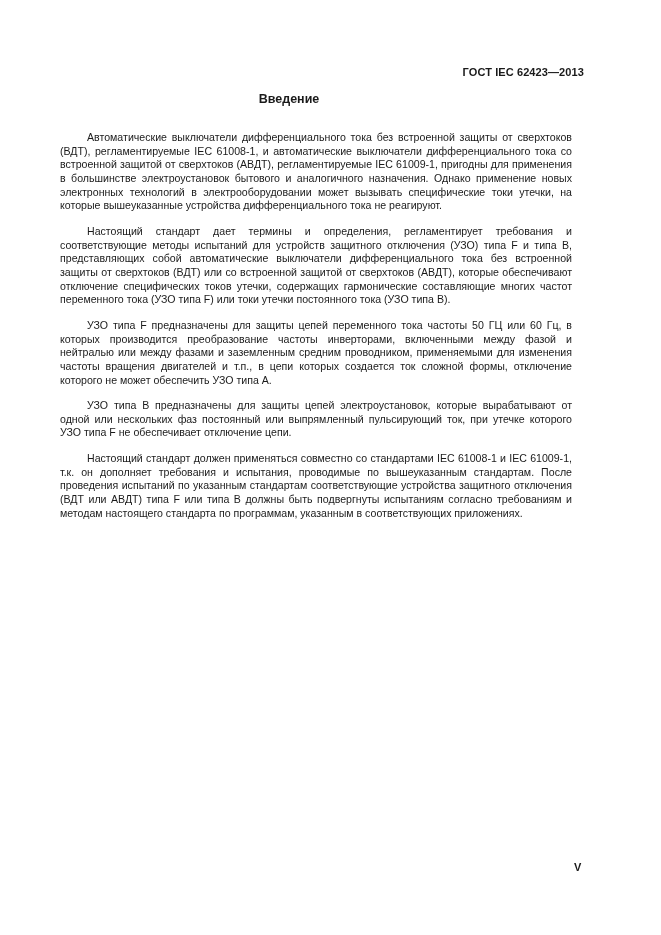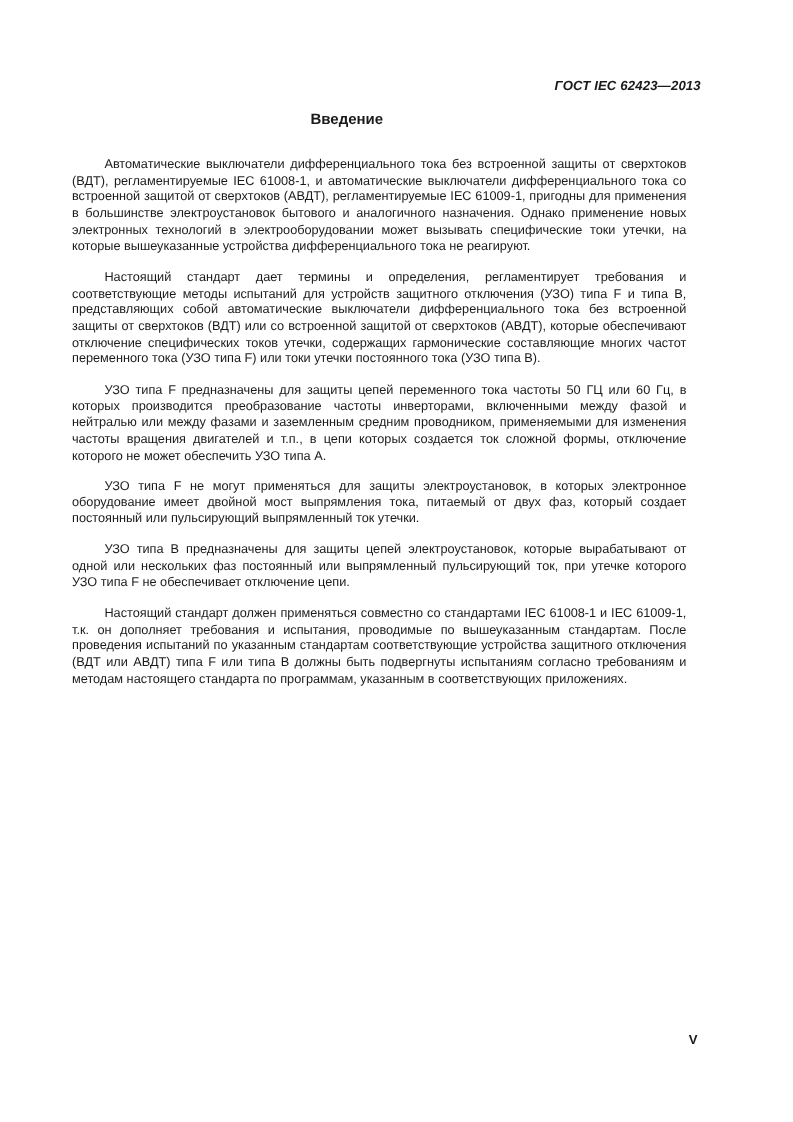--- a/index.html
+++ b/index.html
@@ -1,31 +1,30 @@
 <!DOCTYPE html>
 <html><head>
 <meta charset="utf-8">
 <style>
   html, body { margin:0; padding:0; background:#ffffff; }
   body { width:661px; height:935px; position:relative; overflow:hidden;
          font-family:"Liberation Sans", sans-serif; color:#1a1a1a; }
-  .header { position:absolute; top:66px; right:77px; font-size:11px; font-weight:bold; letter-spacing:0.1px;font-style:italic; }
+  .header { position:absolute; top:66px; right:77px; font-size:11px; font-weight:bold; letter-spacing:0.1px; }
   .title { position:absolute; top:92px; left:0; width:548px; text-align:center; font-size:12.5px; font-weight:bold; padding-left:30px; box-sizing:border-box; }
   .body { position:absolute; top:119px; left:48px; width:536px; font-size:10.6px; line-height:13.65px; text-align:justify; }
   .body p { margin:12px; text-indent:27px; hyphens:manual; }
   .pageno { position:absolute; top:861px; left:574px; font-size:11px; font-weight:bold; }
 </style>
 </head>
 <body>
 
 <div class="header">ГОСТ IEC 62423—2013</div>
 <div class="title">Введение</div>
 
 <div class="body">
   <p>Автоматические выключатели дифференциального тока без встроенной защиты от сверхтоков (ВДТ), регламентируемые IEC 61008-1, и автоматические выключатели дифференциального тока со встроенной защитой от сверхтоков (АВДТ), регламентируемые IEC 61009-1, пригодны для применения в большинстве электроустановок бытового и аналогичного назначения. Однако применение новых электронных технологий в электрооборудовании может вызывать специфические токи утечки, на которые вышеуказанные устройства дифференциального тока не реагируют.</p>
   <p>Настоящий стандарт дает термины и определения, регламентирует требования и соответствующие методы испытаний для устройств защитного отключения (УЗО) типа F и типа В, представляющих собой автоматические выключатели дифференциального тока без встроенной защиты от сверхтоков (ВДТ) или со встроенной защитой от сверхтоков (АВДТ), которые обеспечивают отключение специфических токов утечки, содержащих гармонические составляющие многих частот переменного тока (УЗО типа F) или токи утечки постоянного тока (УЗО типа В).</p>
   <p>УЗО типа F предназначены для защиты цепей переменного тока частоты 50 ГЦ или 60 Гц, в которых производится преобразование частоты инверторами, включенными между фазой и нейтралью или между фазами и заземленным средним проводником, применяемыми для изменения частоты вращения двигателей и т.п., в цепи которых создается ток сложной формы, отключение которого не может обеспечить УЗО типа А.</p>
-  <p>УЗО типа F не могут применяться для защиты электроустановок, в которых электронное оборудование имеет двойной мост выпрямления тока, питаемый от двух фаз, который создает постоянный или пульсирующий выпрямленный ток утечки.</p>
   <p>УЗО типа В предназначены для защиты цепей электроустановок, которые вырабатывают от одной или нескольких фаз постоянный или выпрямленный пульсирующий ток, при утечке которого УЗО типа F не обеспечивает отключение цепи.</p>
   <p>Настоящий стандарт должен применяться совместно со стандартами IEC 61008-1 и IEC 61009-1, т.к. он дополняет требования и испытания, проводимые по вышеуказанным стандартам. После проведения испытаний по указанным стандартам соответствующие устройства защитного отключения (ВДТ или АВДТ) типа F или типа В должны быть подвергнуты испытаниям согласно требованиям и методам настоящего стандарта по программам, указанным в соответствующих приложениях.</p>
 </div>
 
 <div class="pageno">V</div>
 
 </body></html>

